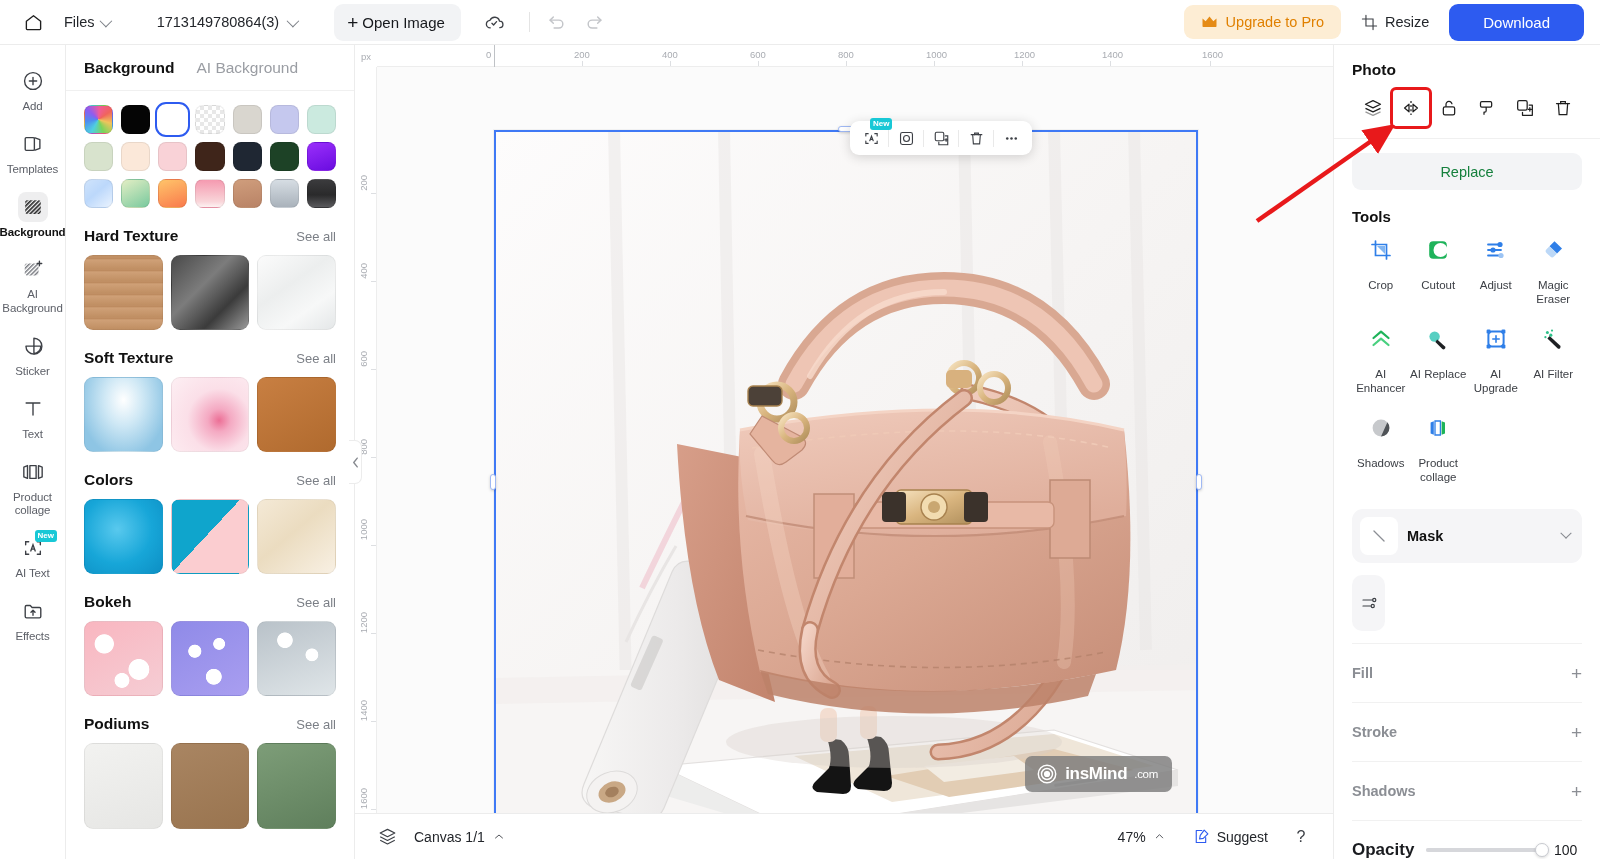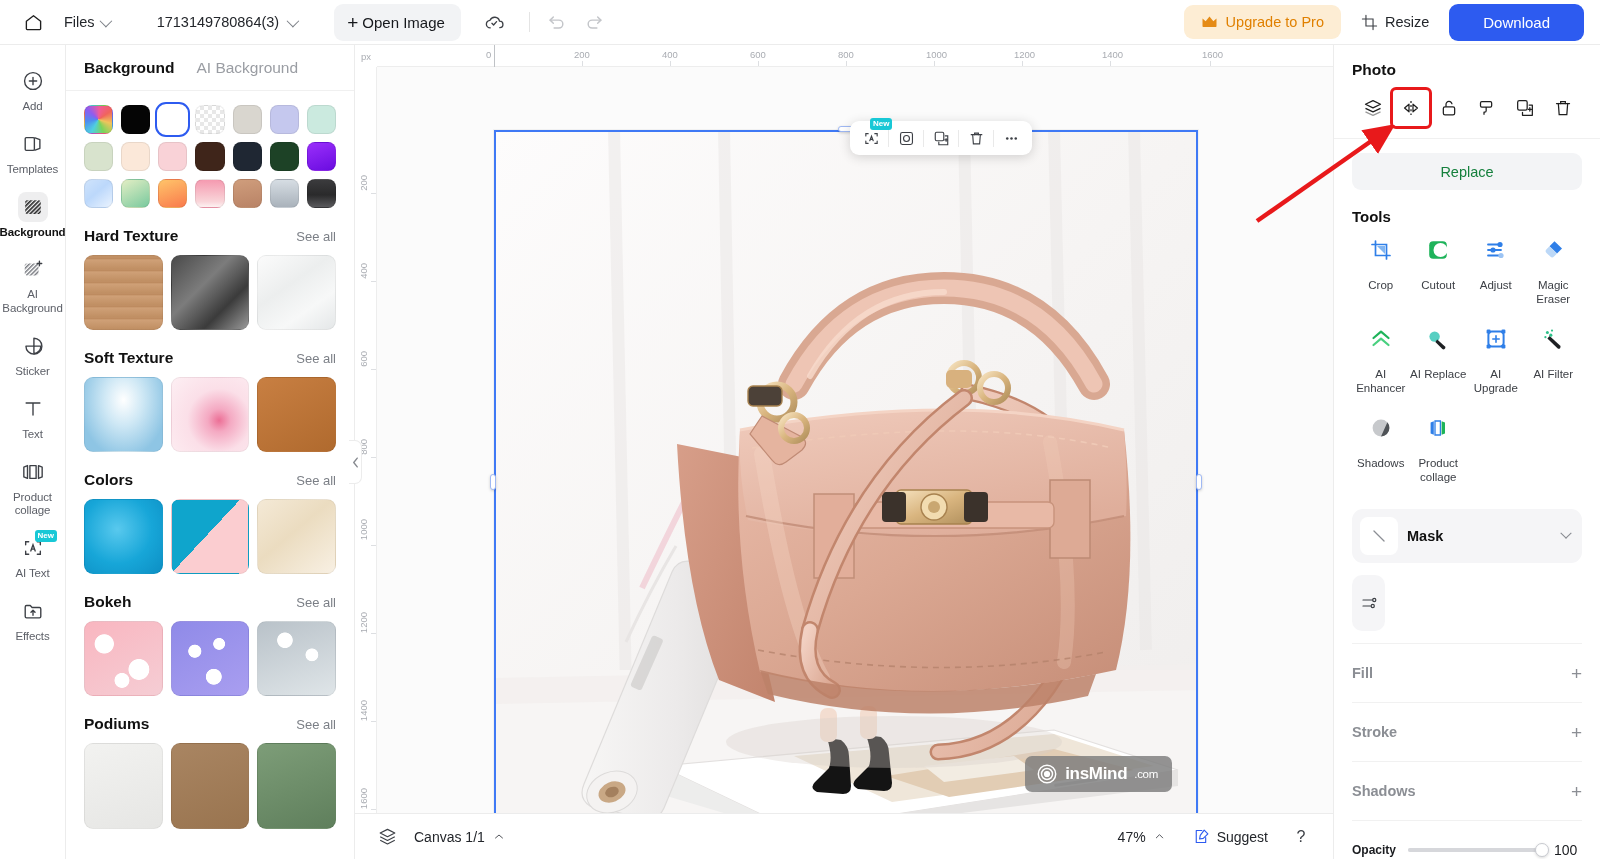--- a/index.html
+++ b/index.html
@@ -183,21 +183,21 @@
   .sect-chev { width:8px; height:8px; border-right:1.6px solid #86898f; border-bottom:1.6px solid #86898f; transform:rotate(45deg) translate(-2px,-2px); }
   .eff-wrap { display:flex; align-items:center; gap:7px; margin-top:12px; }
   .eff-slider-btn { width:33px; height:56px; background:#f5f5f7; border-radius:10px; display:flex; align-items:center; justify-content:center; cursor:pointer; }
   .prop-row {
     display:flex; align-items:center; justify-content:space-between;
     height:59px; border-top:1px solid #f1f1f1; cursor:pointer;
   }
   .prop-lbl { font-size:14.5px; font-weight:700; color:#8b8e94; }
   .prop-plus { font-size:19px; color:#8b8e94; line-height:1; }
   .opacity-row { display:flex; align-items:center; gap:12px; height:59px; border-top:1px solid #f1f1f1; }
-  .opacity-lbl { font-size:12px; font-weight:700; color:#1a1c20; }
+  .opacity-lbl { font-size:17px; font-weight:700; color:#1a1c20; }
   .slider-track { flex:1; height:4px; background:#e6e7ea; border-radius:3px; position:relative; }
   .slider-fill { position:absolute; left:0; top:0; height:4px; background:#d6d7db; border-radius:3px; }
   .slider-knob { position:absolute; top:-5px; width:14px; height:14px; background:#fff; border:1px solid #c8cad0; border-radius:50%; box-shadow:0 1px 3px rgba(0,0,0,.15); cursor:grab; }
   .opacity-val { font-size:14px; color:#1a1c20; min-width:28px; text-align:left; }
 
   
   .annot-arrow { position:absolute; left:1245px; top:125px; width:160px; height:110px; pointer-events:none; z-index:30; }
   svg { display:block; }
 </style>
 </head>

